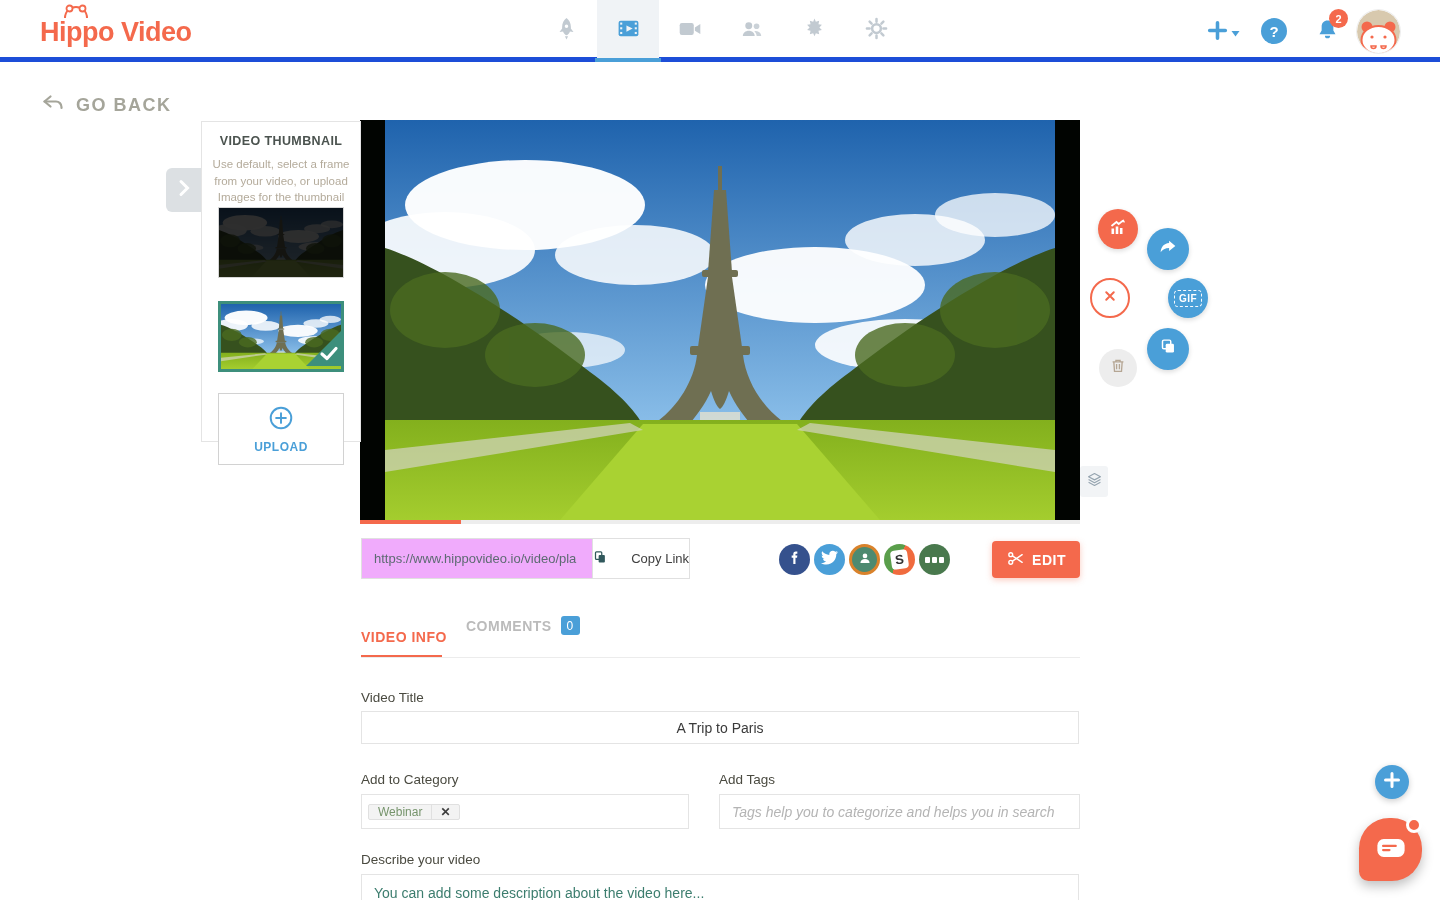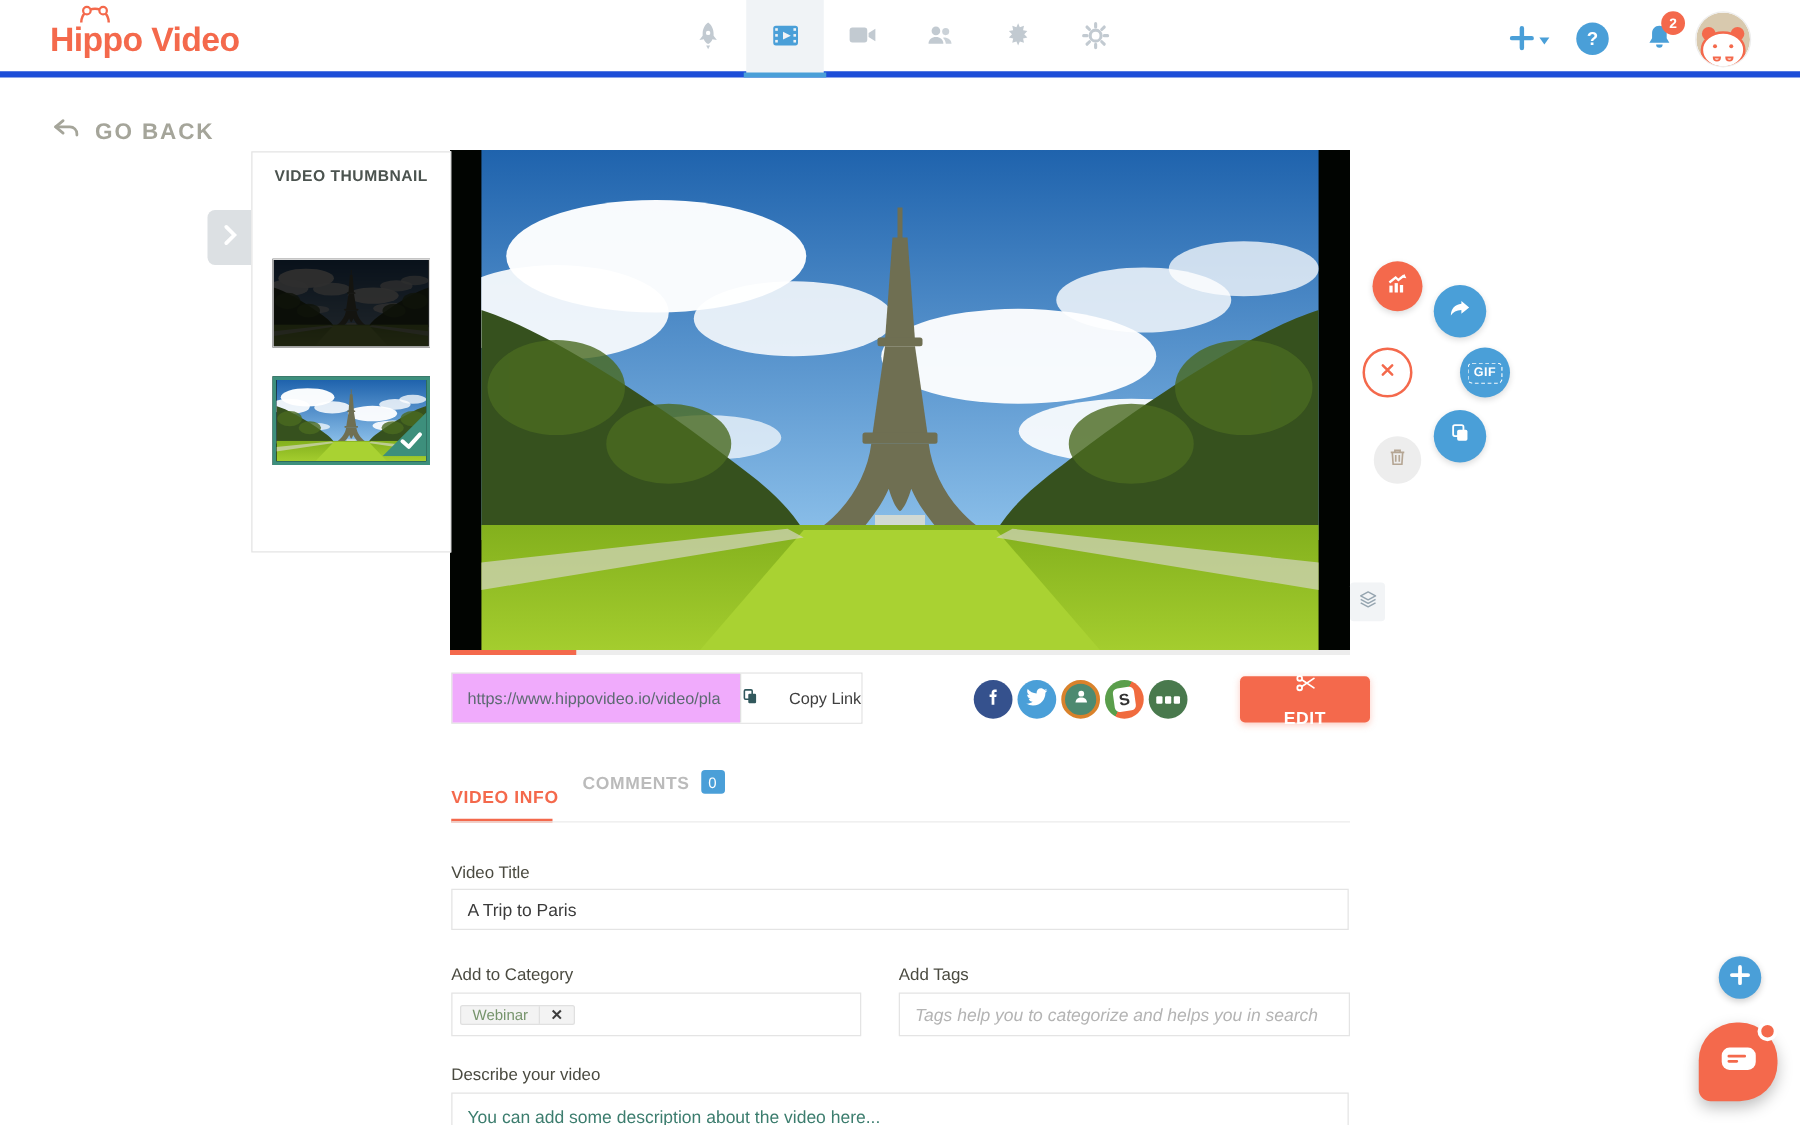--- a/index.html
+++ b/index.html
@@ -87,41 +87,41 @@
   .soc { width:31px; height:31px; border-radius:50%; display:flex; align-items:center;
          justify-content:center; cursor:pointer; overflow:hidden; position:relative; }
   .soc-fb { background:#35518d; }
   .soc-tw { background:#4a9fd8; }
   .soc-cl { background:#4d8a70; border:3px solid #d9822b; }
   .soc-s  { background:linear-gradient(115deg,#5a9e4b 48%,#f06b3e 48%); }
   .s-card { width:17px; height:19px; background:#fff; border-radius:4px; transform:rotate(-8deg);
             display:flex; align-items:center; justify-content:center; font-size:13px; font-weight:700; color:#333; }
   .soc-more { background:#49794d; display:flex; gap:2px; }
   .soc-more i { width:5px; height:6px; background:#fff; border-radius:1px; }
-  .edit-btn { position:absolute; left:992px; top:541px; width:104px; height:37px; background:#f4694c;
+  .edit-btn { position:absolute; left:992px; top:541px; width:88px; height:37px; background:#f4694c;
               border-radius:4px; color:#fff; display:flex; align-items:center; justify-content:center;
               gap:7px; font-size:14px; font-weight:700; letter-spacing:.5px; cursor:pointer;
-              box-shadow:0 2px 6px rgba(244,105,76,.35);flex-direction:column; }
+              box-shadow:0 2px 6px rgba(244,105,76,.35); }
 
   
   .tab-vi { position:absolute; left:361px; top:629px; font-size:14px; font-weight:700; color:#f4694c;
             letter-spacing:.5px; cursor:pointer; }
   .tab-cm { position:absolute; left:466px; top:616px; font-size:14px; font-weight:700; color:#bbbbbb;
             letter-spacing:.5px; cursor:pointer; display:flex; gap:9px; align-items:center; }
   .cm-badge { width:19px; height:19px; border-radius:3px; background:#4a9fd8; color:#fff; font-size:12px;
               display:flex; align-items:center; justify-content:center; font-weight:400; }
   .tab-underline { position:absolute; left:361px; top:655px; width:81px; height:3px; background:#f4694c; }
   .tab-divider { position:absolute; left:361px; top:657px; width:719px; height:1px; background:#ececec; }
 
   
   .f-label { position:absolute; font-size:13.5px; color:#4a4a40; }
   .l-title { left:361px; top:690px; }
   .i-title { position:absolute; left:361px; top:711px; width:718px; height:33px; border:1px solid #e4e4e4;
              padding:0 12px; font-size:14px; color:#3a3a3a; outline:none;
-             font-family:"Liberation Sans", sans-serif; }
+             font-family:"Liberation Sans", sans-serif;text-align:center; }
   .l-cat { left:361px; top:772px; }
   .cat-box { position:absolute; left:361px; top:794px; width:328px; height:35px; border:1px solid #e4e4e4;
              display:flex; align-items:center; padding:0 6px; }
   .chip { display:inline-flex; align-items:center; background:#f3f3f3; border:1px solid #e0e0e0;
           border-radius:2px; height:16px; font-size:12px; }
   .chip-label { padding:0 9px; color:#76946c; }
   .chip-x { padding:0 8px; border-left:1px solid #e0e0e0; color:#3d3d3d; font-size:12px;
             font-weight:700; cursor:pointer; height:100%; display:flex; align-items:center; }
   .l-tags { left:719px; top:772px; }
   .i-tags { position:absolute; left:719px; top:794px; width:361px; height:35px; border:1px solid #e4e4e4;
@@ -320,39 +320,49 @@
   <div class="panel-handle">
     <span>
       <svg width="18" height="20" viewBox="0 0 18 20" fill="none" stroke="#fff" stroke-width="3" stroke-linecap="round">
         <path d="M6 3.5l6.5 6.5L6 16.5"></path>
       </svg>
     </span>
   </div>
 
   <div class="panel">
     <div class="panel-title">VIDEO THUMBNAIL</div>
+    <div class="panel-desc">Use default, select a frame from your video, or upload Images for the thumbnail</div>
 
     <div class="thumb thumb-dark">
       <svg width="124" height="69" viewBox="0 0 670 400" preserveAspectRatio="none">
           <use href="#eiffel-scene"></use>
         </svg>
     </div>
 
     <div class="thumb thumb-sel">
       <svg width="120" height="65" viewBox="0 0 670 400" preserveAspectRatio="none">
           <use href="#eiffel-scene"></use>
         </svg>
       <span class="thumb-check">
         <svg width="36" height="36" viewBox="0 0 36 36">
           <path d="M36 0v36H0z" fill="#3d8f7c"></path>
           <path d="M16 24l5 4.5 9-10" fill="none" stroke="#fff" stroke-width="3.2" stroke-linecap="round" stroke-linejoin="round"></path>
         </svg>
       </span>
     </div>
 
+    <div class="upload-box">
+      <span>
+        <svg width="26" height="26" viewBox="0 0 24 24" fill="none" stroke="#4a9fd8" stroke-width="1.8" stroke-linecap="round">
+          <circle cx="12" cy="12" r="9.5"></circle>
+            <path d="M12 7.5v9M7.5 12h9"></path>
+        </svg>
+      </span>
+      <span class="upload-label">UPLOAD</span>
+    </div>
   </div>
 
   <div class="player">
     <svg width="670" height="400" viewBox="0 0 670 400" preserveAspectRatio="none">
         <use href="#eiffel-scene"></use>
       </svg>
   </div>
   <div class="progress">
     <div class="progress-fill" style="width: 14%;"></div>
   </div>

